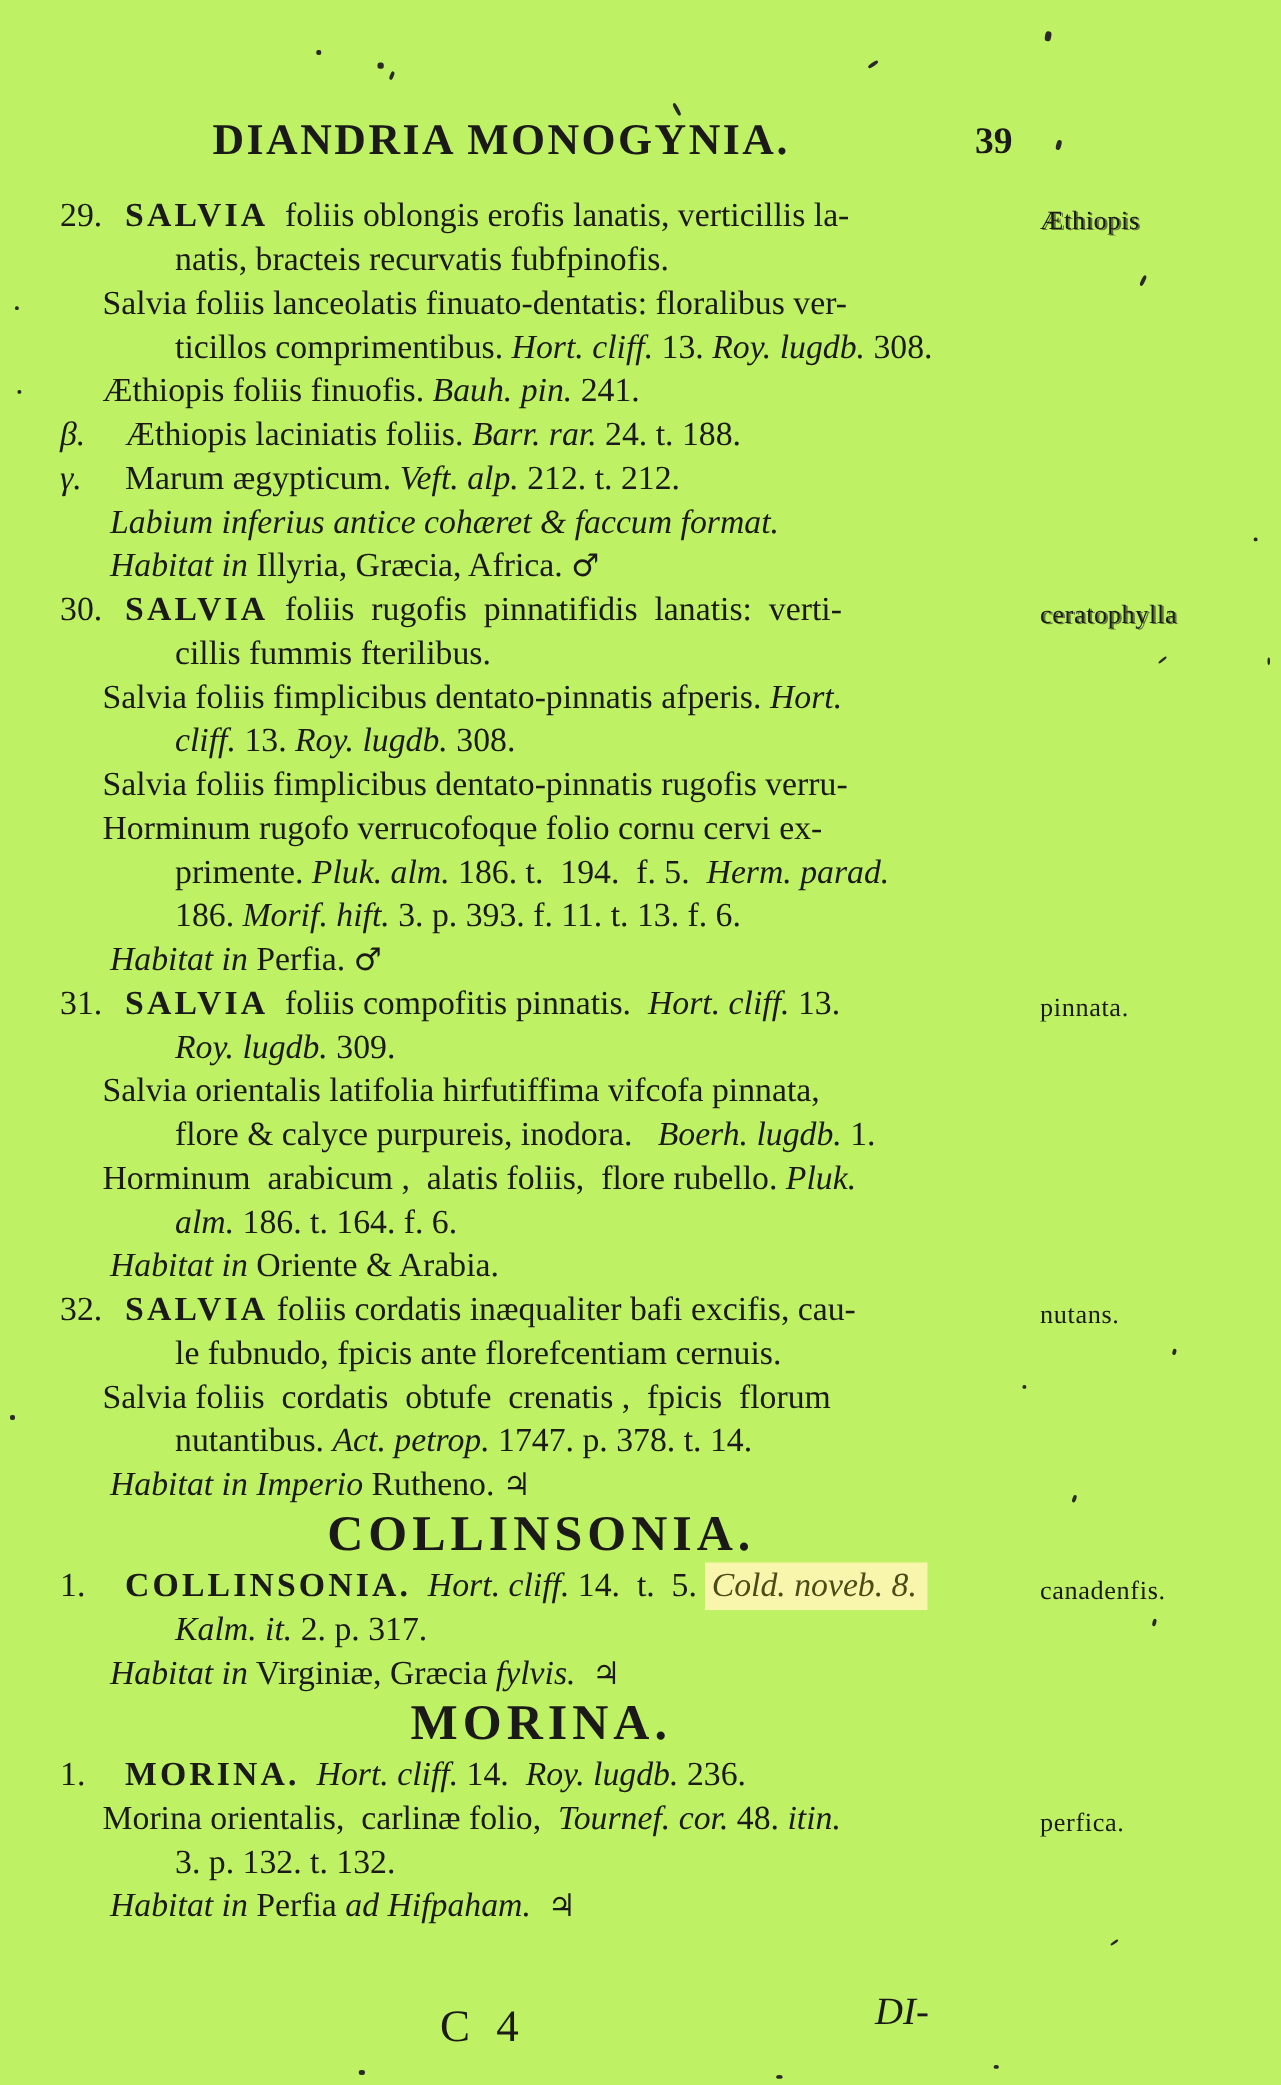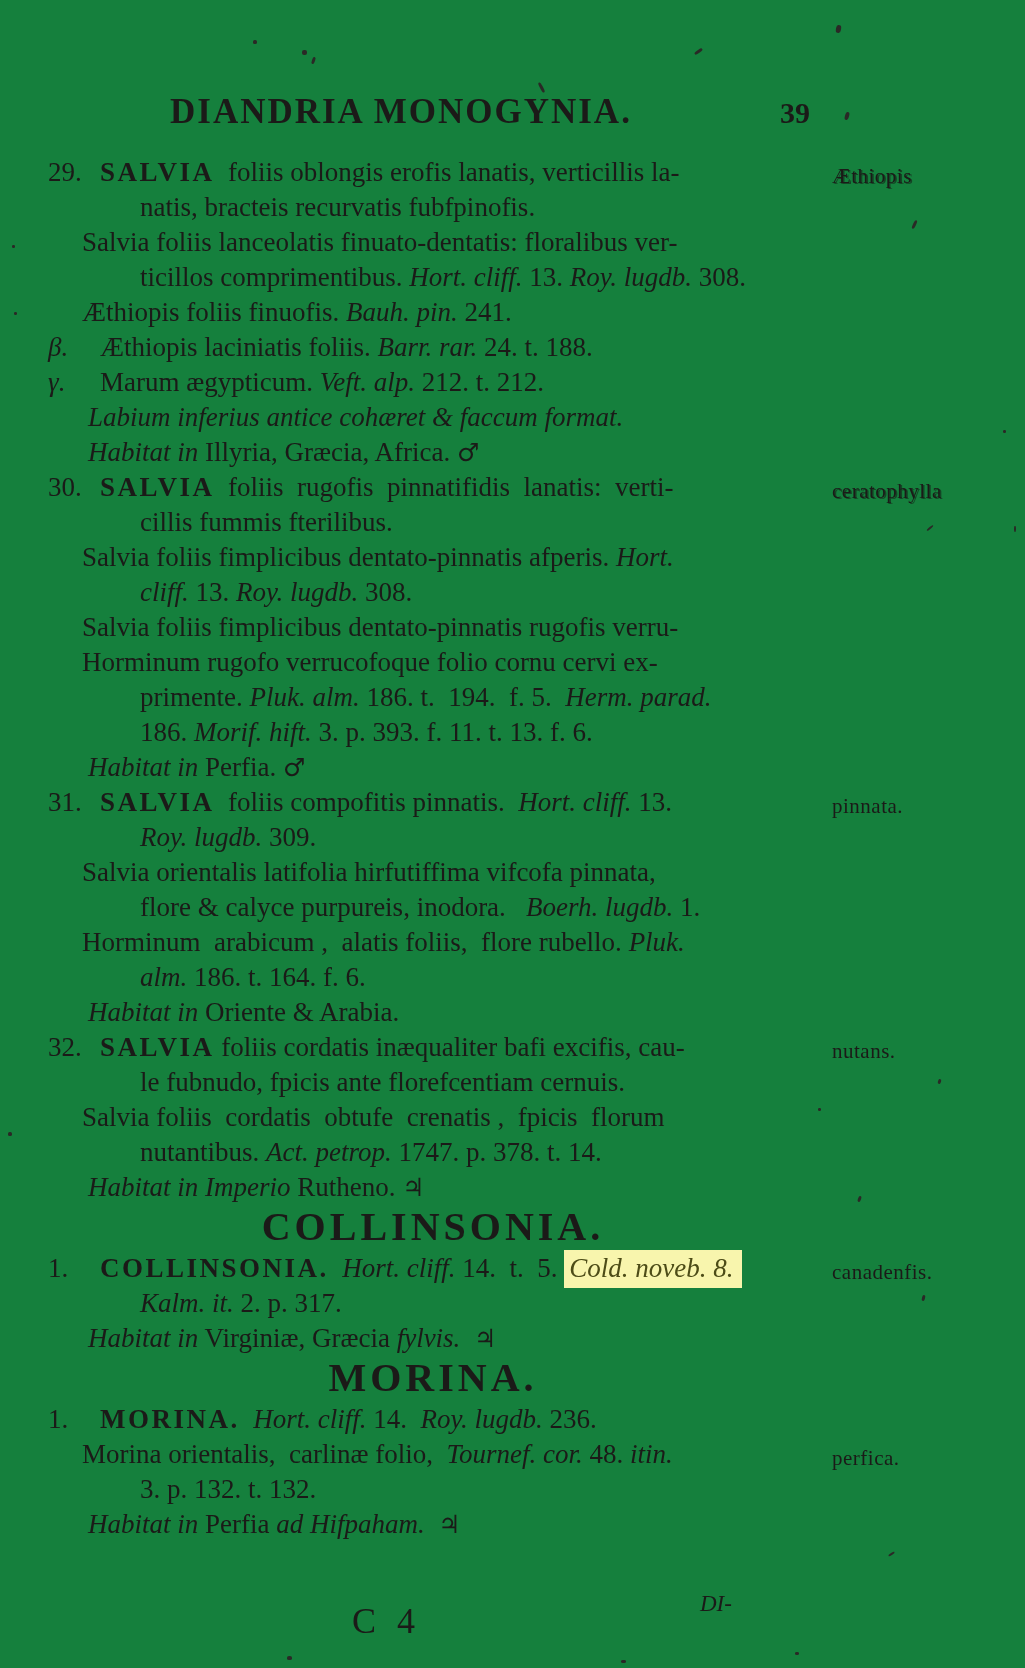--- a/index.html
+++ b/index.html
@@ -1,17 +1,17 @@
 <!DOCTYPE html>
 <html><head>
 <meta charset="utf-8">
 <style>
   html,body{margin:0;padding:0;}
   body{width:1025px;height:1668px;background:#ffffff;overflow:hidden;}
-  .page{position:relative;width:1025px;height:1668px;background:#15803d;
+  .page{position:relative;width:1025px;height:1668px;background:#bef264;
         font-family:"Liberation Serif","DejaVu Serif",serif;color:#1b1a18;}
   
   .running-title{position:absolute;left:170px;top:92px;font-size:35px;font-weight:bold;
                  letter-spacing:2px;white-space:pre;}
   .page-number{position:absolute;left:780px;top:96px;font-size:30px;font-weight:bold;}
   
   .text-block{position:absolute;top:155px;left:8px;width:1005px;margin-left:40px;}
   .ln{position:relative;height:35px;font-size:27px;line-height:34px;white-space:pre;}
   .ln.entry{padding-left:52px;}
   .ln.syn{padding-left:34px;}
@@ -23,21 +23,21 @@
   .num.greek{font-style:italic;}
   .margin-note{position:absolute;left:784px;top:4px;font-size:21px;font-weight:normal;
                letter-spacing:0.5px;white-space:pre;}
   .margin-note.blot{text-shadow:1.5px 1px 0 rgba(20,20,18,0.55);}
   .s-i{font-style:italic;}
   .s-c{font-weight:bold;letter-spacing:2.5px;}
   .s-hl{font-style:italic;padding:3px 8px 5px 5px;}
   .s-sym{font-family:"DejaVu Sans",sans-serif;font-size:25px;}
   
   .signature-mark{position:absolute;left:352px;top:1600px;font-size:36px;letter-spacing:6px;}
-  .catchword{position:absolute;left:700px;top:1591px;font-size:23px;font-style:italic;}
+  .catchword{position:absolute;left:700px;top:1591px;font-size:31px;font-style:italic;}
   
   .speck{position:absolute;background:#2a2926;border-radius:40%;}
 </style>
 </head>
 <body>
 
 <div class="page">
 
   <div class="running-title">DIANDRIA MONOGYNIA.</div>
   <div class="page-number">39</div>

